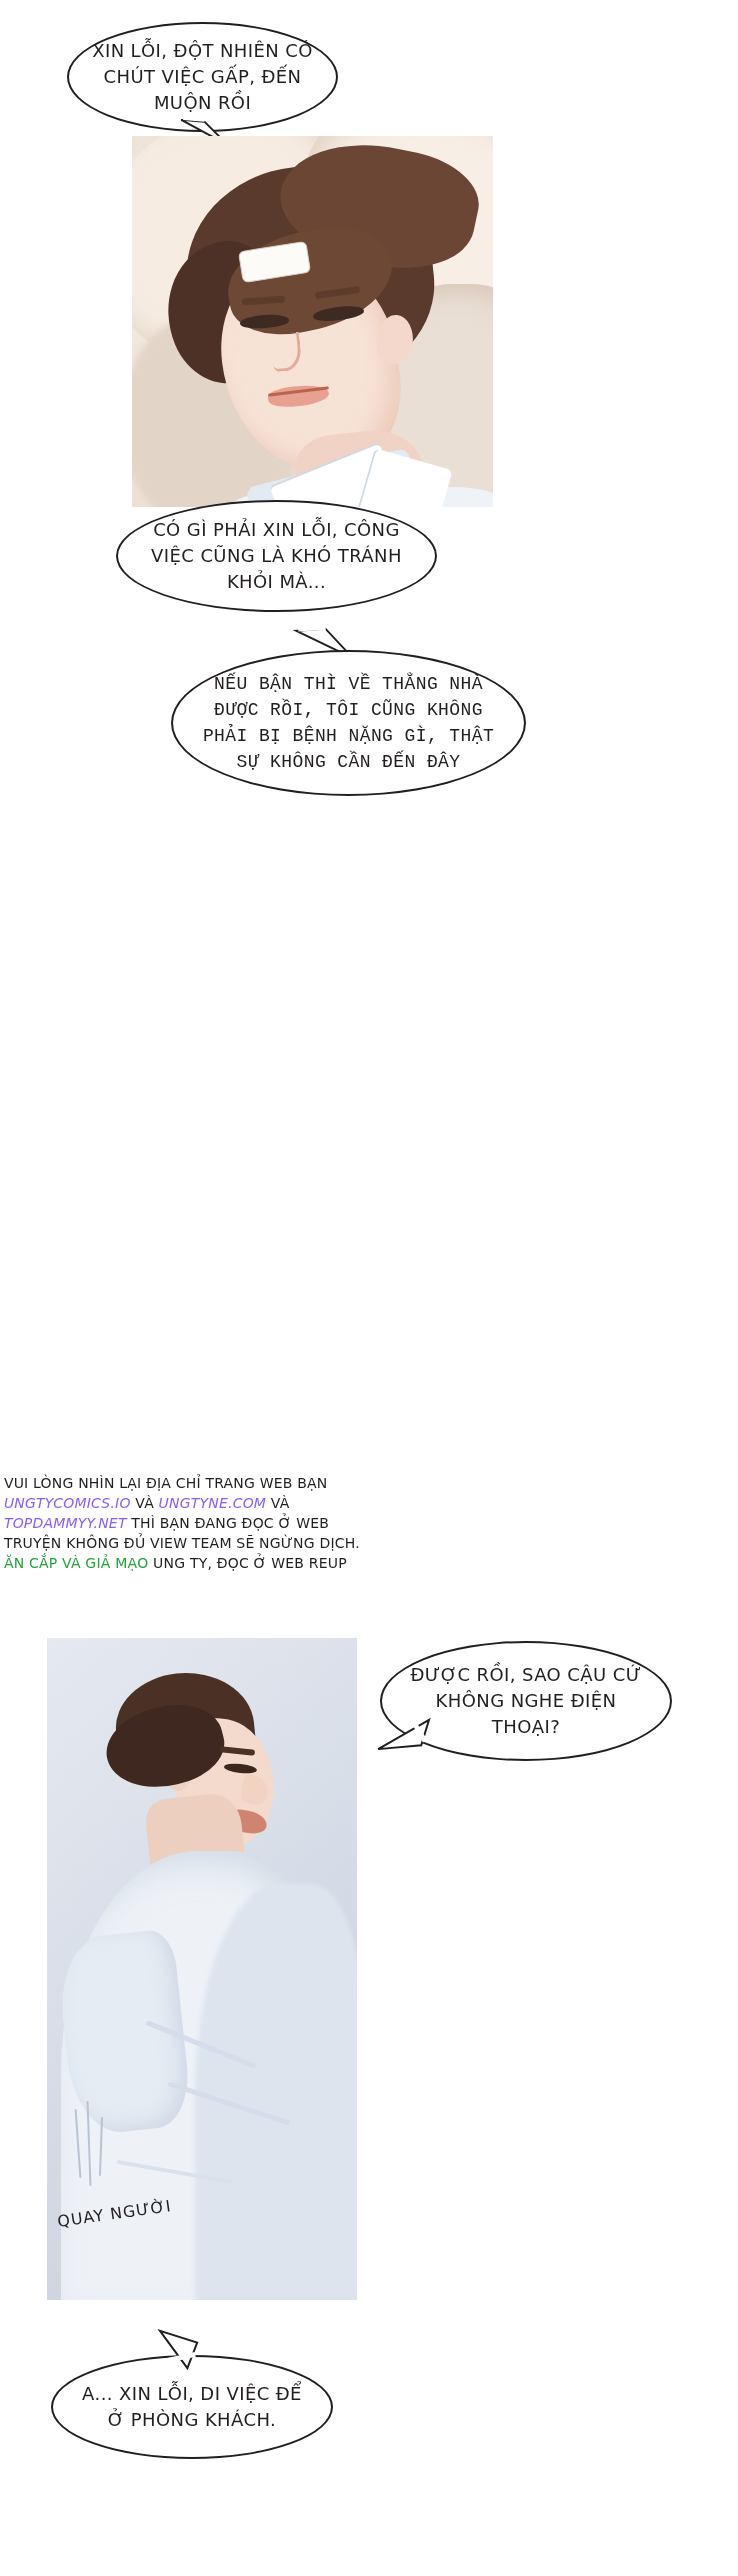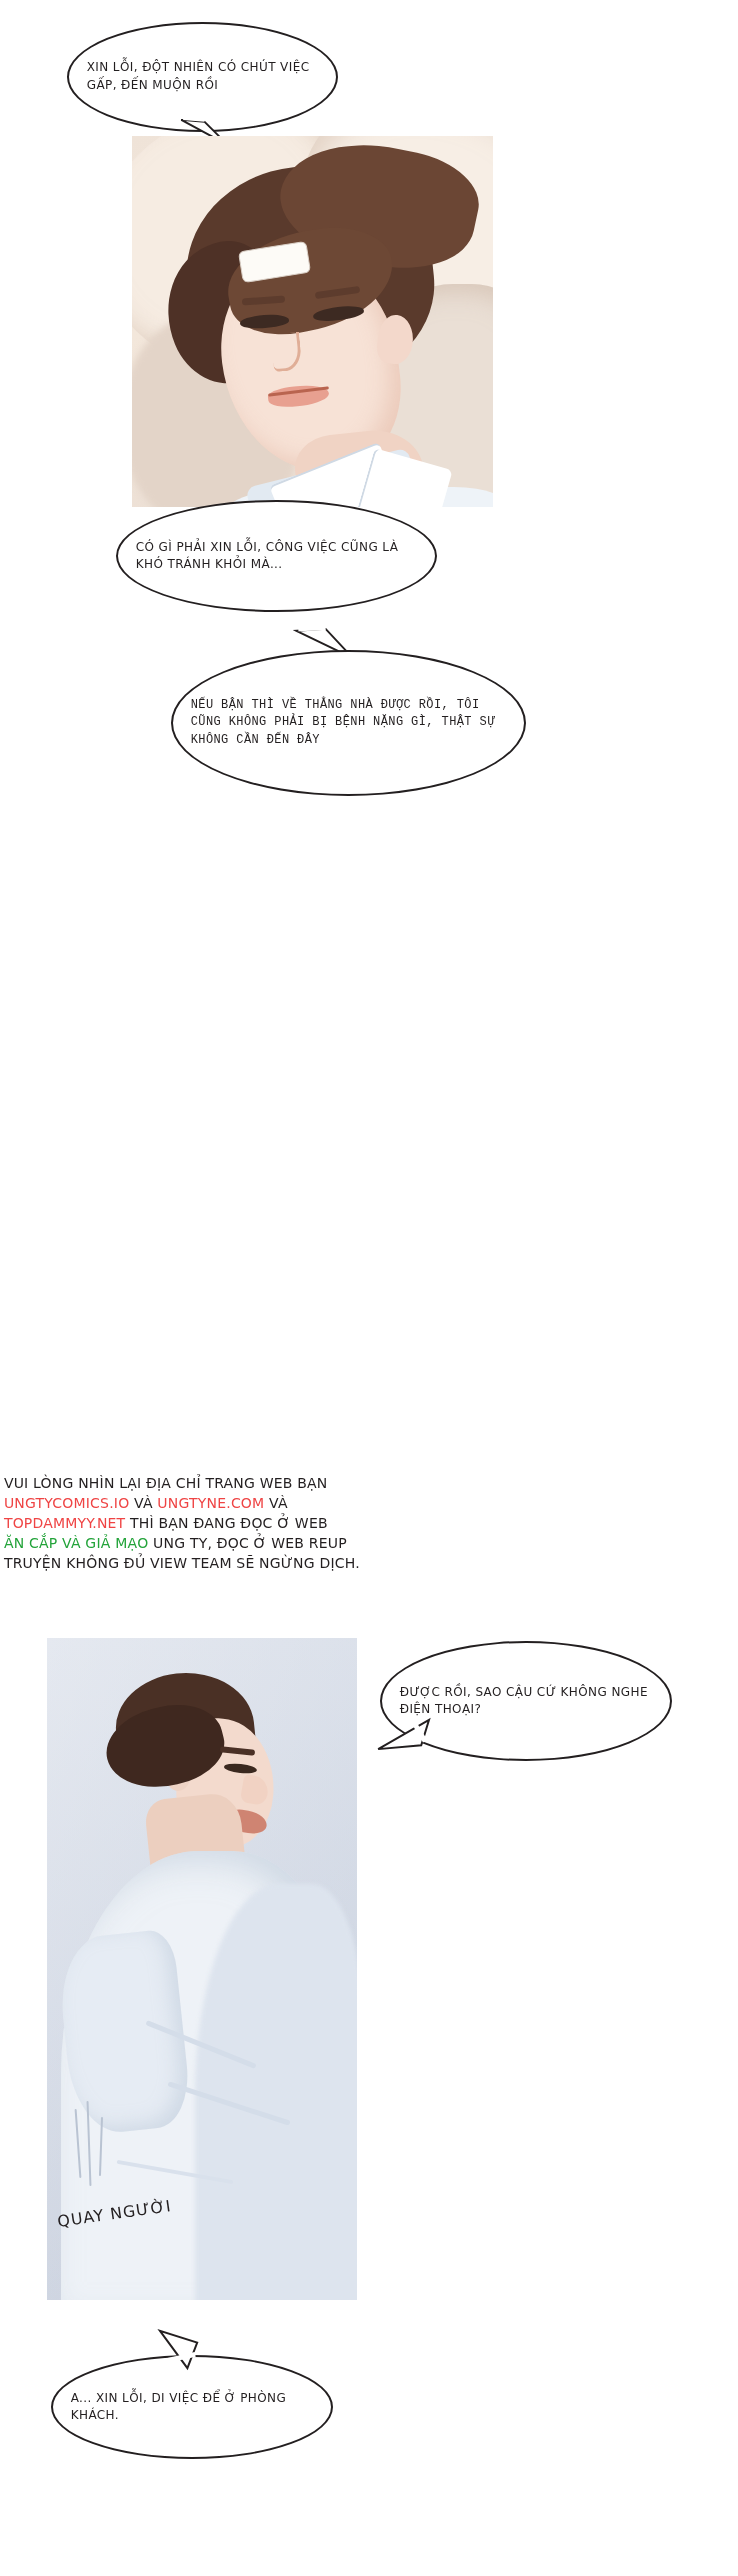--- a/index.html
+++ b/index.html
@@ -23,25 +23,26 @@
 
   
   .bubble {
     position: absolute;
     background: #ffffff;
     border: 2px solid #231f20;
     border-radius: 50% / 50%;
     display: flex;
     align-items: center;
     justify-content: center;
+    text-align: center;
     box-sizing: border-box;
     color: #231f20;
     letter-spacing: 0.4px;
     line-height: 1.45;
-    font-size: 12px;
+    font-size: 18px;
     font-family: "DejaVu Sans", sans-serif;
     padding: 9.9px 17.7px;
   }
   .bubble .txt { display: block; }
 
   .tail {
     position: absolute;
     width: 0;
     height: 0;
   }
@@ -267,21 +268,21 @@
     position: absolute;
     left: 3.9px;
     top: 1474px;
     width: 463px;
     font-size: 14px;
     line-height: 1.42;
     letter-spacing: 0.2px;
     color: #231f20;
     font-family: "DejaVu Sans", sans-serif;
   }
-  #notice .red { color: #ef4444; }
+  #notice .red { color: #8b5cf6; font-style: italic; }
   #notice .green { color: #23a33a; }
 </style>
 </head>
 <body>
 
 <div class="page">
 
   <div class="bubble" id="bubble-1" style="left:67px; top:21.7px; width:271px; height:110px;">
     <span class="txt">XIN LỖI, ĐỘT NHIÊN CÓ CHÚT VIỆC GẤP, ĐẾN MUỘN RỒI</span>
   </div>
@@ -329,24 +330,24 @@
   </div>
 
   <div id="notice">
     <div>VUI LÒNG NHÌN LẠI ĐỊA CHỈ TRANG WEB BẠN</div>
     <div>
       <span class="red">UNGTYCOMICS.IO</span><span> VÀ </span><span class="red">UNGTYNE.COM</span><span> VÀ</span>
     </div>
     <div>
       <span class="red">TOPDAMMYY.NET</span><span> THÌ BẠN ĐANG ĐỌC Ở WEB</span>
     </div>
+    <div>TRUYỆN KHÔNG ĐỦ VIEW TEAM SẼ NGỪNG DỊCH.</div>
     <div>
       <span class="green">ĂN CẮP VÀ GIẢ MẠO</span><span> UNG TY, ĐỌC Ở WEB REUP</span>
     </div>
-    <div>TRUYỆN KHÔNG ĐỦ VIEW TEAM SẼ NGỪNG DỊCH.</div>
   </div>
 
   <div class="panel" id="panel-2">
     <div class="bg-wash"></div>
     <div class="hair"></div>
     <div class="face"></div>
     <div class="ear"></div>
     <div class="hair-2"></div>
     <div class="brow"></div>
     <div class="eye"></div>

